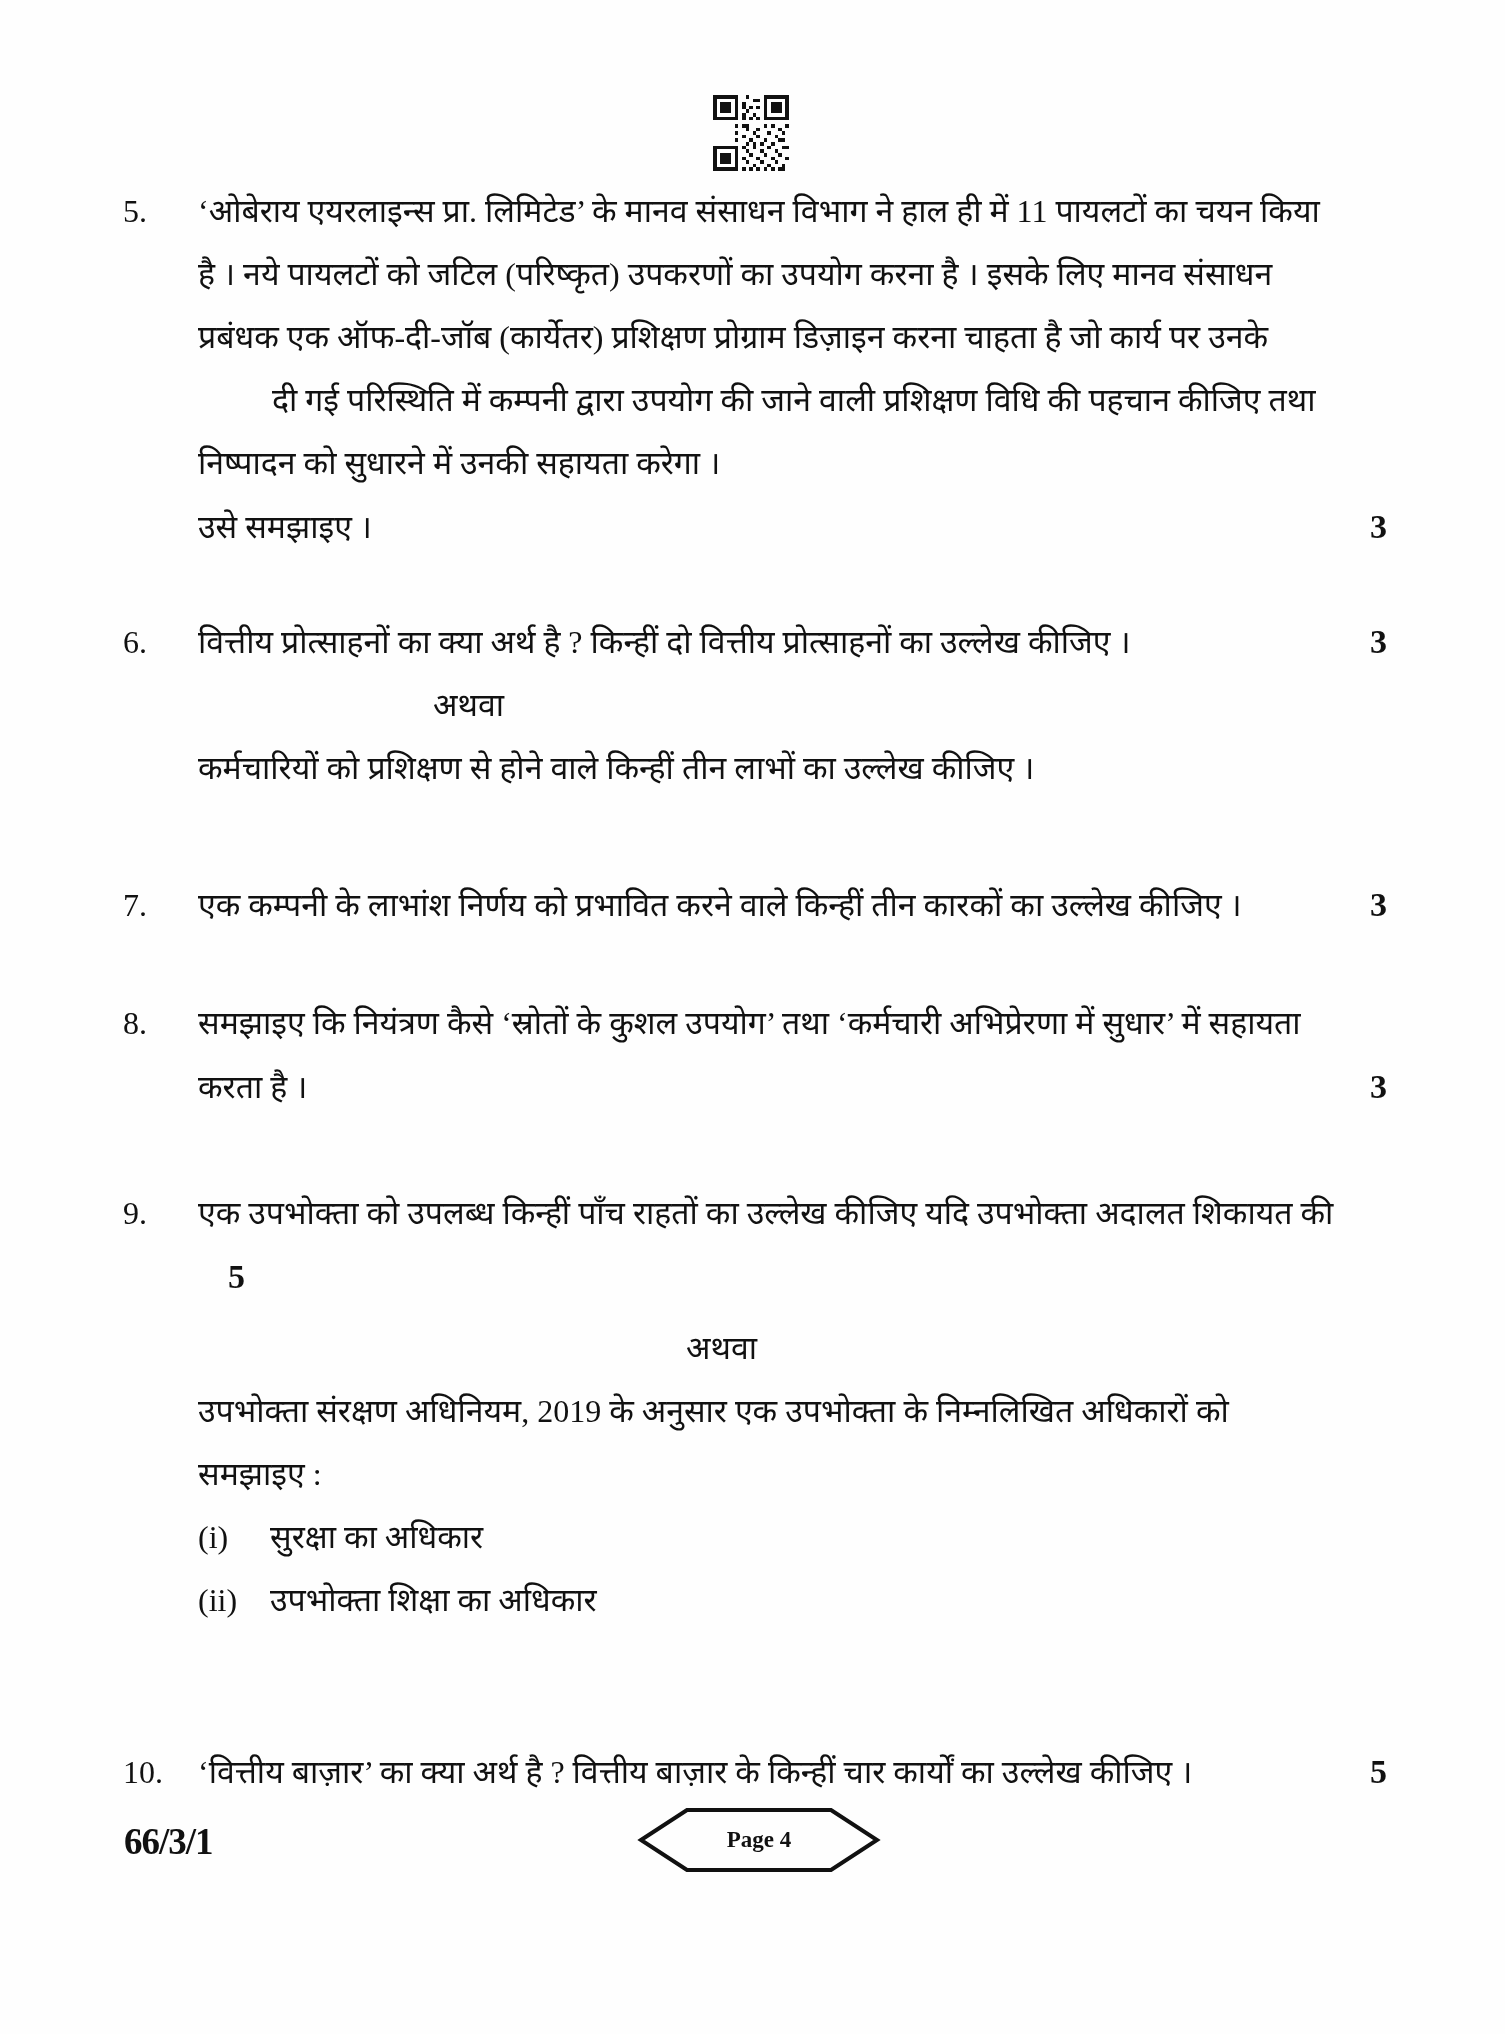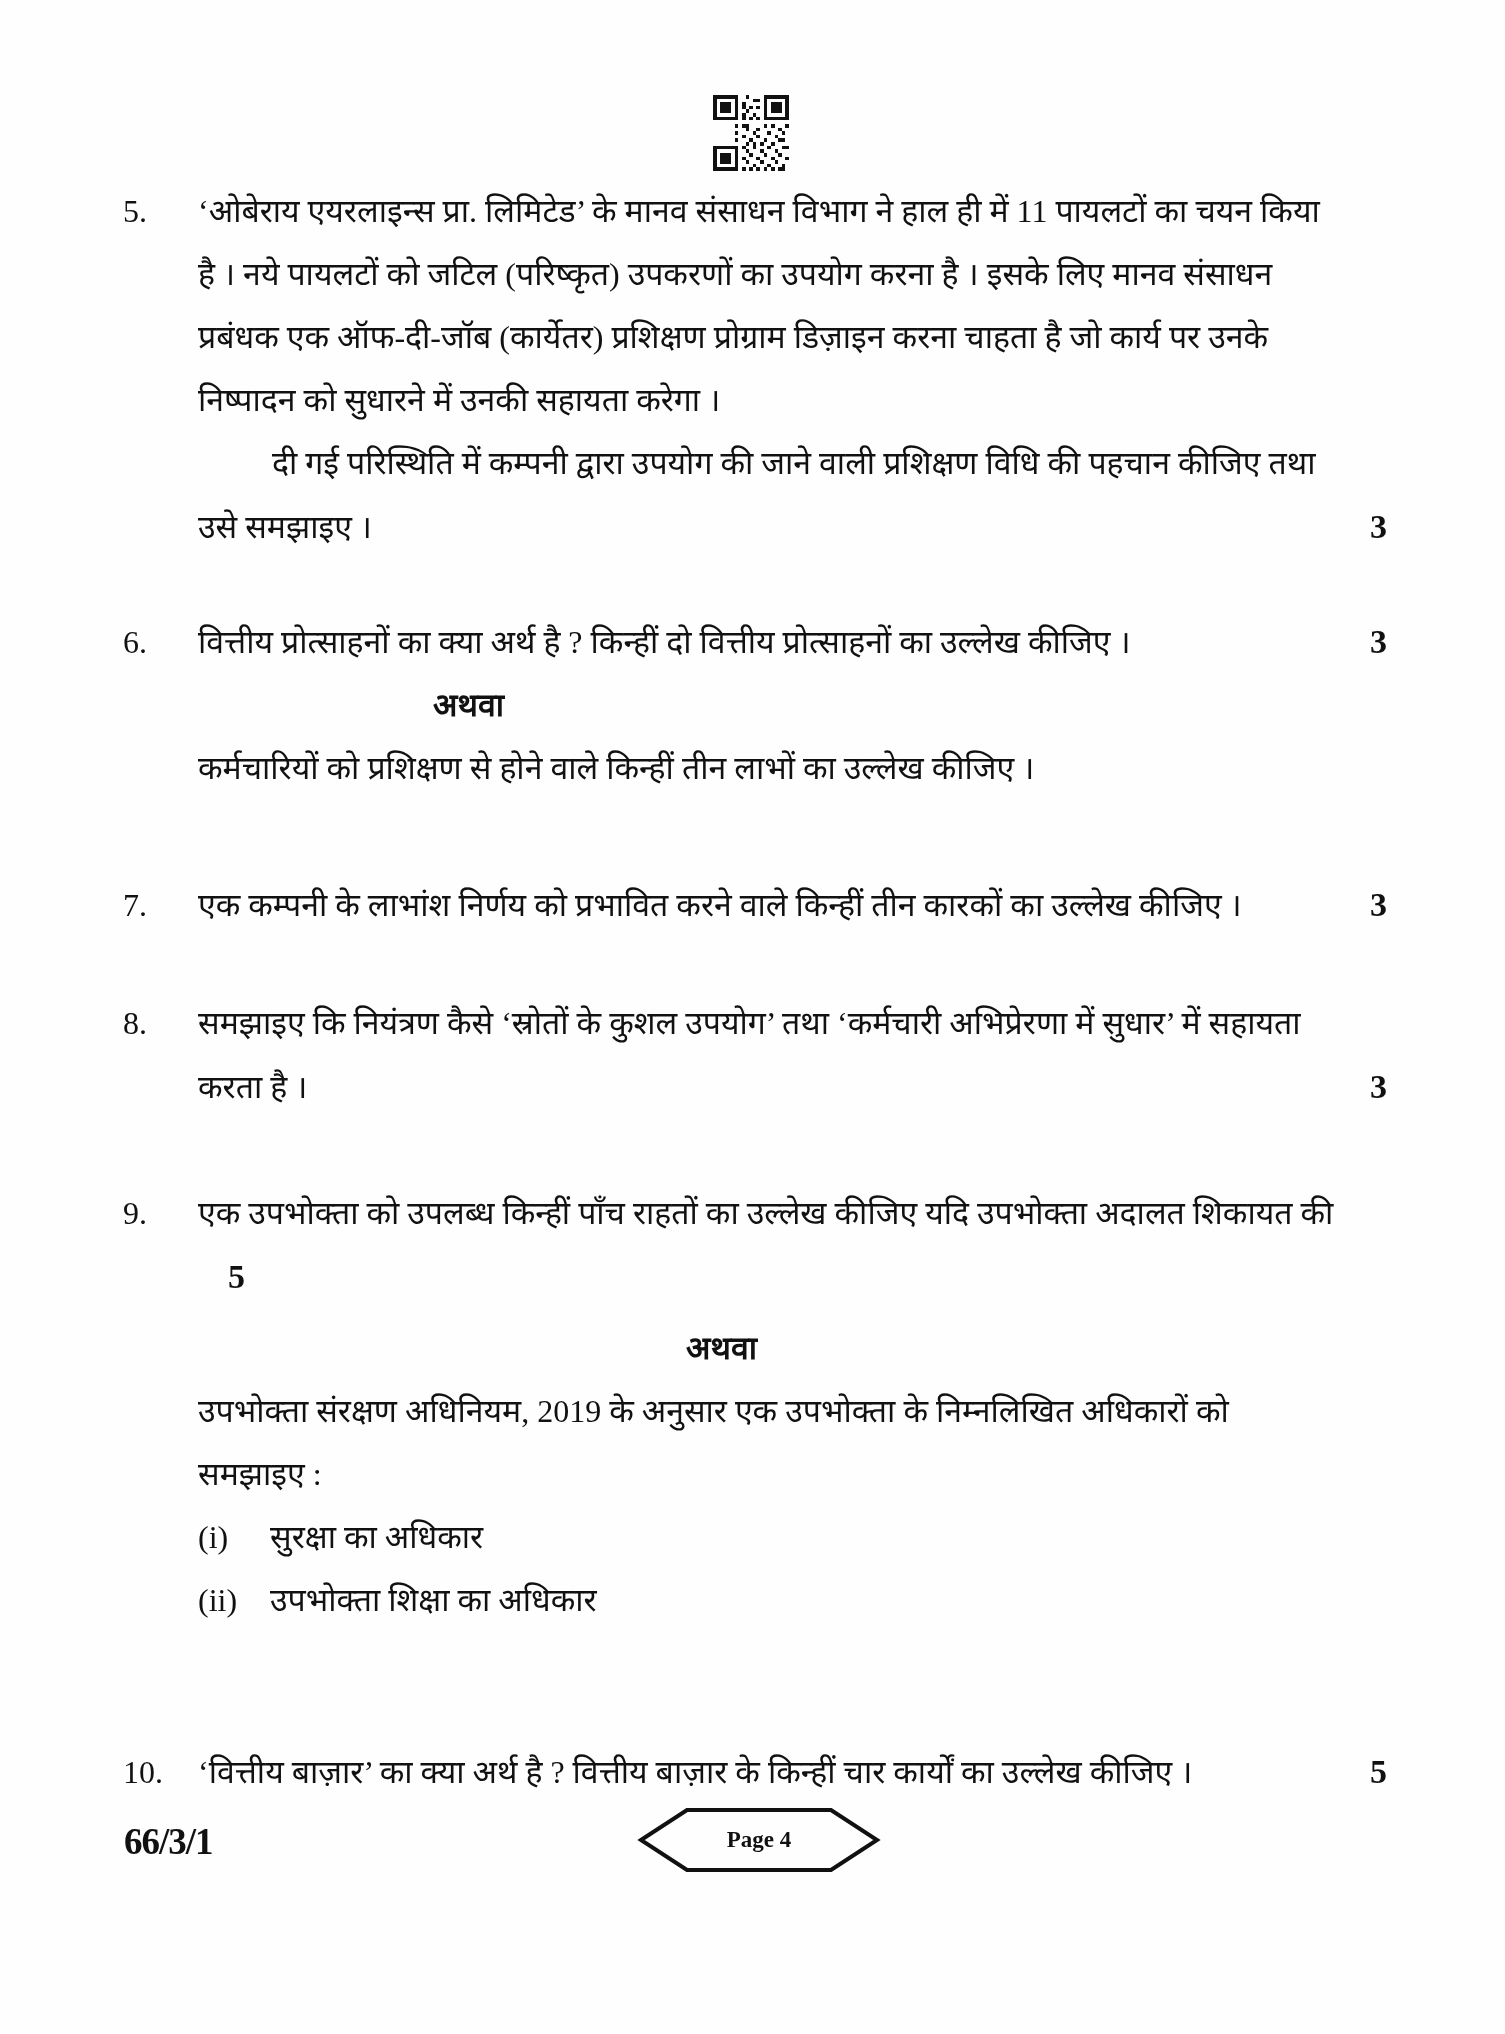--- a/index.html
+++ b/index.html
@@ -13,21 +13,21 @@
     overflow:hidden;
   }
   .qr{position:absolute;left:713px;top:95px;width:76px;height:76px;shape-rendering:crispEdges;}
   .qr rect{fill:#111;}
   .qr rect.w{fill:#fefefe;}
   .q{position:absolute;left:123px;right:118px;}
   .line{display:flex;align-items:baseline;font-size:32px;line-height:63px;}
   .num{flex:0 0 75px;}
   .txt{flex:1 1 auto;white-space:nowrap;overflow:hidden;}
   .marks{flex:0 0 47px;text-align:right;font-weight:700;font-size:34px;}
-  .or{font-weight:700;display:inline-block;}
+  .or{font-weight:400;display:inline-block;}
   .or-q6{margin-left:235px;}
   .or-q9{margin-left:488px;}
   .indent{padding-left:74px;}
   .item-label{display:inline-block;width:72px;}
   .footer-code{
     position:absolute;left:124px;top:1820px;
     font-size:37px;font-weight:700;letter-spacing:-1px;
   }
   .page-badge{position:absolute;left:637px;top:1806px;width:244px;height:68px;}
   .page-badge svg{position:absolute;inset:0;}
@@ -124,26 +124,26 @@
       <span class="txt">है । नये पायलटों को जटिल (परिष्कृत) उपकरणों का उपयोग करना है । इसके लिए मानव संसाधन</span>
       <span class="marks"></span>
     </div>
     <div class="line">
       <span class="num"></span>
       <span class="txt">प्रबंधक एक ऑफ-दी-जॉब (कार्येतर) प्रशिक्षण प्रोग्राम डिज़ाइन करना चाहता है जो कार्य पर उनके</span>
       <span class="marks"></span>
     </div>
     <div class="line">
       <span class="num"></span>
+      <span class="txt indent">दी गई परिस्थिति में कम्पनी द्वारा उपयोग की जाने वाली प्रशिक्षण विधि की पहचान कीजिए तथा</span>
+      <span class="marks"></span>
+    </div>
+    <div class="line">
+      <span class="num"></span>
       <span class="txt">निष्पादन को सुधारने में उनकी सहायता करेगा ।</span>
-      <span class="marks"></span>
-    </div>
-    <div class="line">
-      <span class="num"></span>
-      <span class="txt indent">दी गई परिस्थिति में कम्पनी द्वारा उपयोग की जाने वाली प्रशिक्षण विधि की पहचान कीजिए तथा</span>
       <span class="marks"></span>
     </div>
     <div class="line">
       <span class="num"></span>
       <span class="txt">उसे समझाइए ।</span>
       <span class="marks">3</span>
     </div>
   </section>
 
   <section class="q" style="top:610px">

